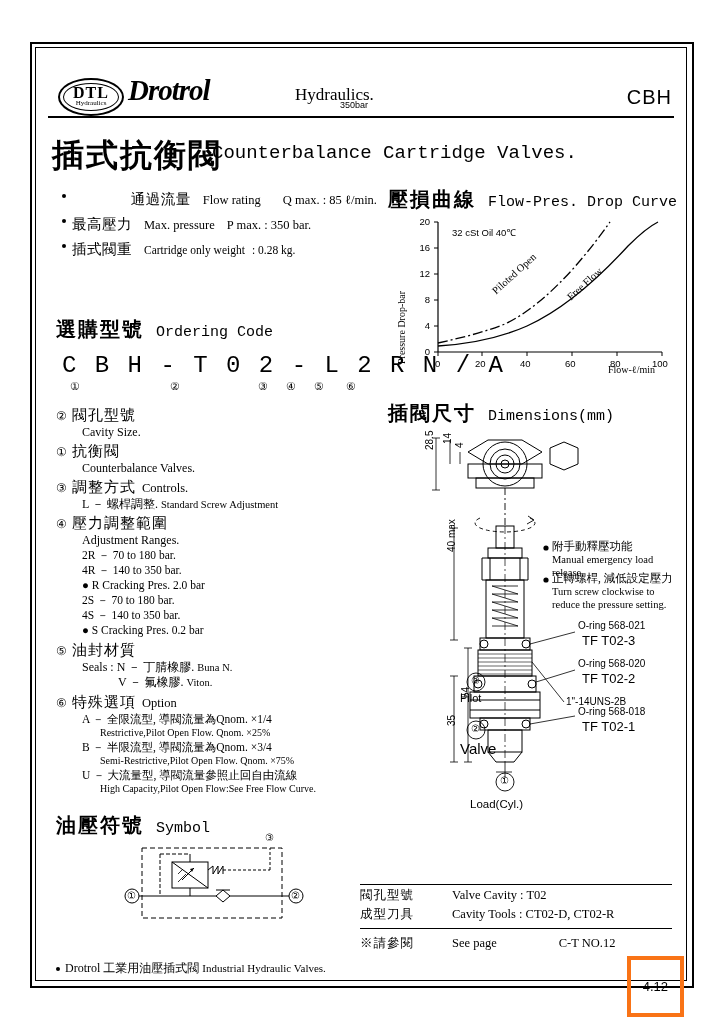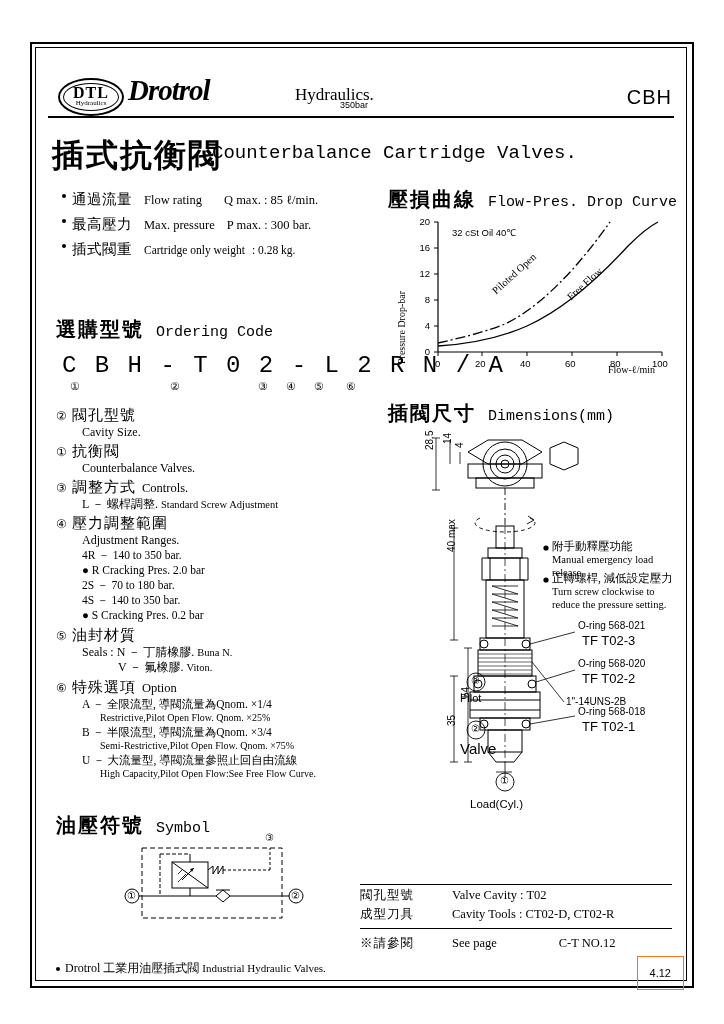--- a/index.html
+++ b/index.html
@@ -75,21 +75,21 @@
 
   
   .btable{position:absolute;left:360px;top:886px;width:312px;}
   .brow2{display:flex;align-items:center;font-size:12.5px;padding:1px 0;}
   .brow2 .k{width:92px;letter-spacing:1px;}
   .brow2 .v{font-family:"Liberation Serif",serif;}
   .tline{position:absolute;left:360px;width:312px;border-top:1px solid #000;}
 
   .footer{position:absolute;left:56px;top:960px;font-size:12px;}
   .footer .dot{display:inline-block;width:4px;height:4px;background:#000;border-radius:50%;vertical-align:middle;margin-right:5px;}
-  .pagenum{position:absolute;right:40px;top:956px;border:1px solid #f97316;padding:10px 12px;font-size:11px;font-family:"Liberation Sans",sans-serif;}
+  .pagenum{position:absolute;right:40px;top:956px;border:4px solid #f97316;padding:19px 12px;font-size:13px;font-family:"Liberation Sans",sans-serif;}
   svg{display:block;}
 </style>
 </head>
 <body>
 
 <div class="page">
   <div class="frame"></div>
   <div class="frame-inner"></div>
 
   <div class="logo">
@@ -99,31 +99,31 @@
   <div class="brand">Drotrol</div>
   <div class="brand-sub">Hydraulics.</div>
   <div class="bar-label">350bar</div>
   <div class="cbh">CBH</div>
   <div class="hrule"></div>
 
   <div class="title-cn">插式抗衡閥</div>
   <div class="title-en">Counterbalance Cartridge Valves.</div>
 
   <div class="bullets">
-    <div class="brow" style="margin-top:6px;">
+    <div class="brow" style="margin-top:6px;text-align:right;">
       <span class="bdot"></span>
       <span class="bcn">通過流量</span>
       <span class="ben" style="margin-left:8px">Flow rating</span>
       <span class="ben" style="margin-left:18px">Q max. : 85 ℓ/min.</span>
     </div>
     <div class="brow" style="margin-top:6px;">
       <span class="bdot"></span>
       <span class="bcn">最高壓力</span>
       <span class="ben" style="margin-left:8px">Max. pressure</span>
-      <span class="ben" style="margin-left:8px">P max. : 300 bar.</span>
+      <span class="ben" style="margin-left:8px">P max. : 350 bar.</span>
     </div>
     <div class="brow" style="margin-top:6px;">
       <span class="bdot"></span>
       <span class="bcn">插式閥重</span>
       <span class="ben" style="margin-left:8px;font-size:11.5px">Cartridge only weight</span>
       <span class="ben" style="margin-left:3px;font-size:11.5px">: 0.28 kg.</span>
     </div>
   </div>
 
   <div class="ordering">
@@ -156,20 +156,21 @@
       <span class="inum">③</span><span class="icn">調整方式</span><span class="ien" style="margin-left:6px">Controls.</span>
       <div class="idesc">
         <span>L － 螺桿調整.</span>
         <span class="sm">Standard Screw Adjustment</span>
       </div>
     </div>
 
     <div class="item" style="margin-top:2px;">
       <span class="inum">④</span><span class="icn">壓力調整範圍</span>
       <div class="idesc">Adjustment Ranges.</div>
+      <div class="sub-b">2R －  70 to 180 bar.</div>
       <div class="sub-b">4R － 140 to 350 bar.</div>
       <div class="sub-b">● R Cracking Pres.  2.0 bar</div>
       <div class="sub-b">2S －  70 to 180 bar.</div>
       <div class="sub-b">4S － 140 to 350 bar.</div>
       <div class="sub-b">● S Cracking Pres.  0.2 bar</div>
     </div>
 
     <div class="item" style="margin-top:3px;">
       <span class="inum">⑤</span><span class="icn">油封材質</span>
       <div class="idesc">

